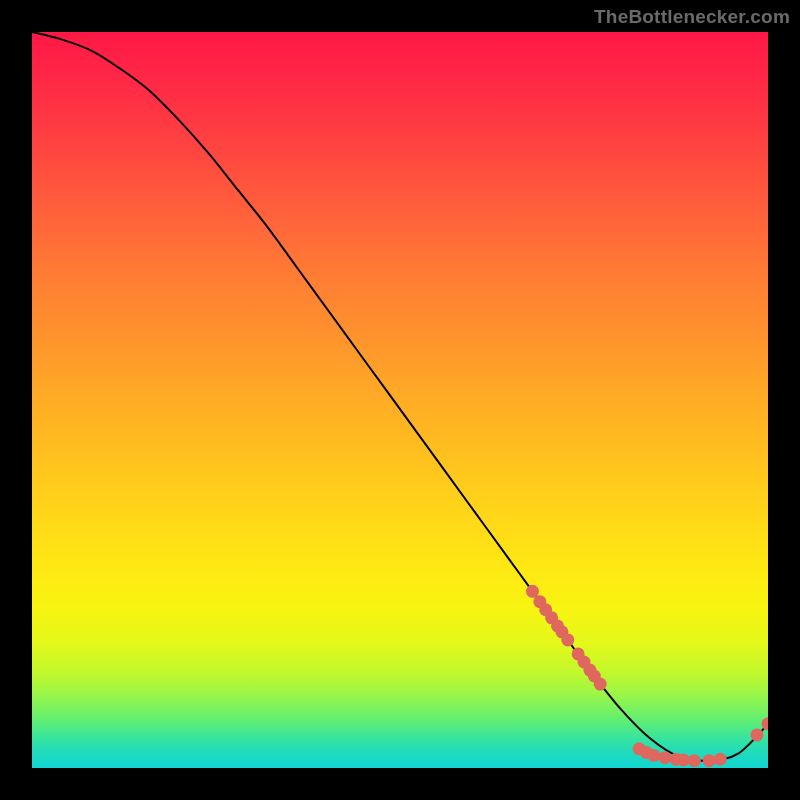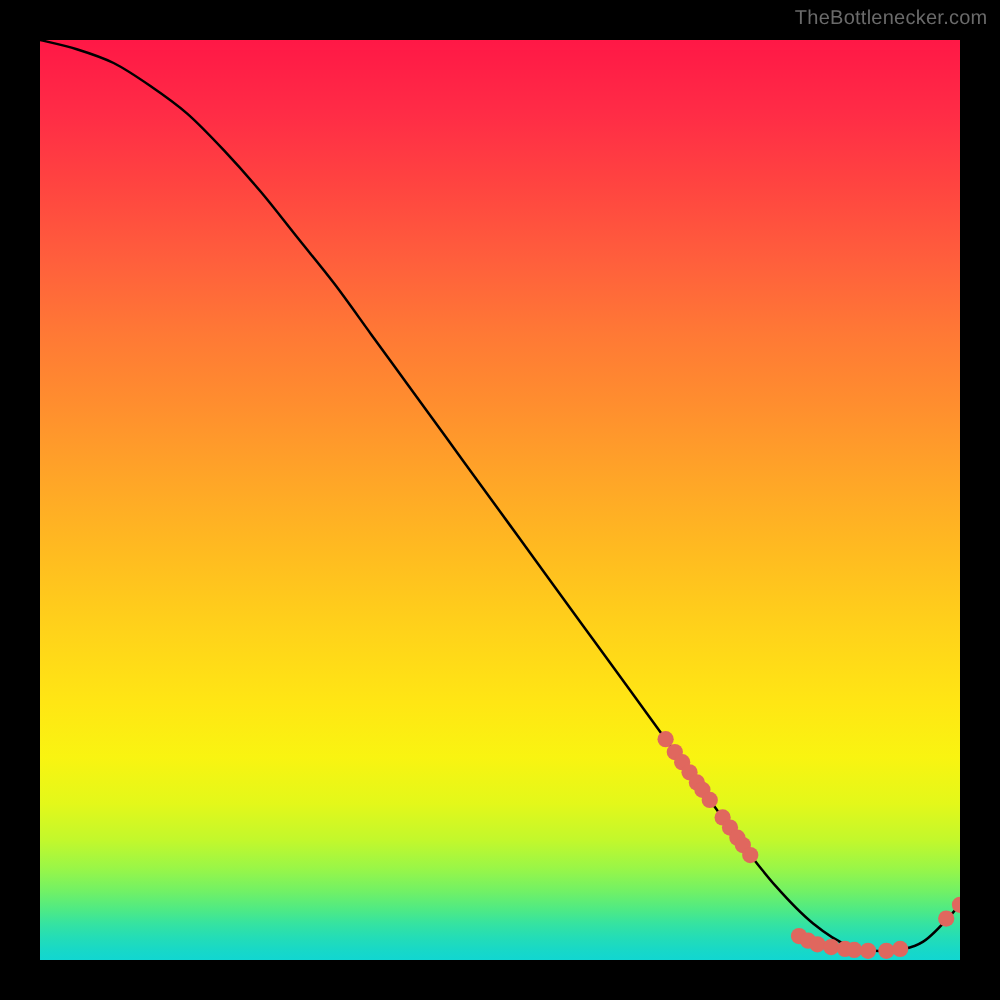--- a/index.html
+++ b/index.html
@@ -54,22 +54,22 @@
     position: absolute;
     inset: 0;
     width: 736px;
     height: 736px;
   }
   .watermark {
     position: absolute;
     top: 6px;
     right: 10px;
     color: #6a6a6a;
-    font-size: 16px;
-    font-weight: 400;
+    font-size: 19px;
+    font-weight: 700;
     letter-spacing: 0.2px;
     user-select: none;
   }
 </style>
 </head>
 <body>
 
 <div class="stage">
 
   <div class="plot">

